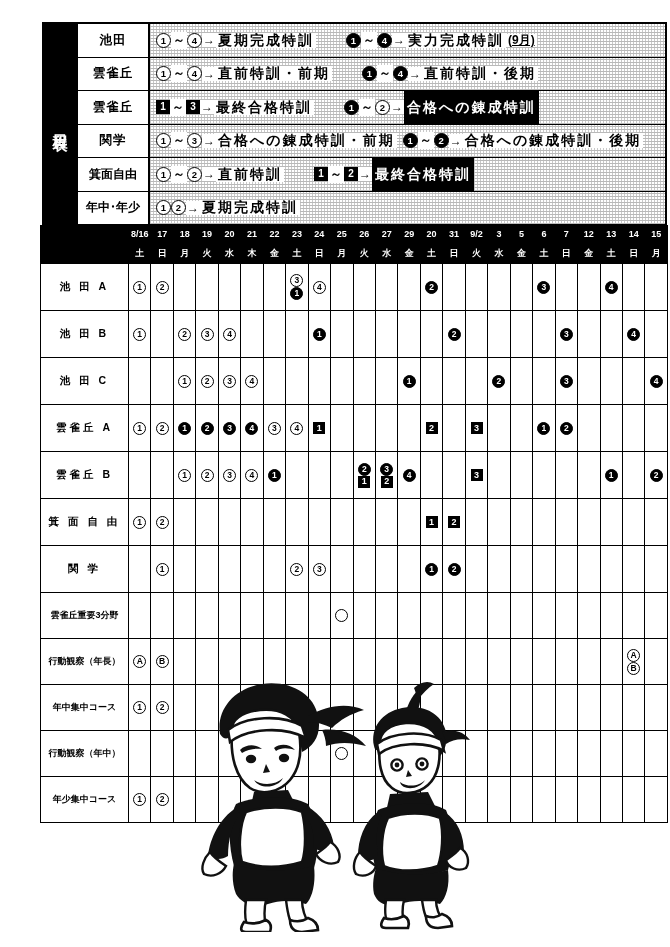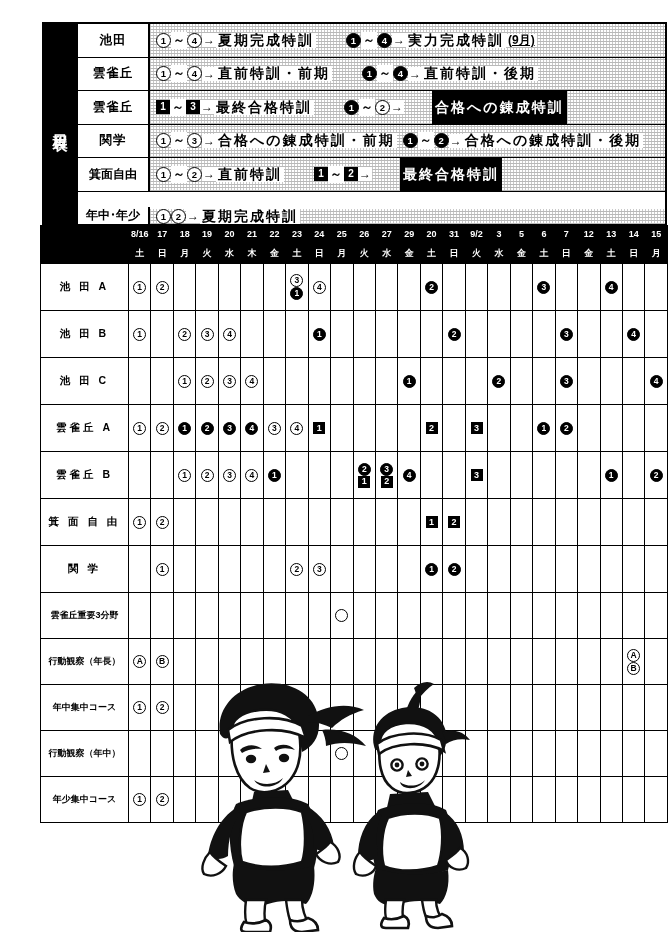--- a/index.html
+++ b/index.html
@@ -42,21 +42,21 @@
     text-orientation: upright;
     line-height: 1.05;
   }
   #legend-rows { flex: 1; display: flex; flex-direction: column; }
   .legend-row {
     flex: 1;
     display: flex;
     border-bottom: 1.5px solid #000;
     min-height: 0;
   }
-  .legend-row:last-child { border-bottom: none; align-items: flex-end; }
+  .legend-row:last-child { border-bottom: none; }
   .legend-name {
     width: 72px;
     border-right: 2px solid #000;
     display: flex;
     align-items: center;
     justify-content: center;
     font-size: 12.5px;
     font-weight: bold;
     letter-spacing: 1px;
     background: #fff;
@@ -87,21 +87,20 @@
     letter-spacing: 2px;
     background: #fff;
     padding: 0 2px;
     line-height: 1.1;
   }
   .seg-txt.inv {
     background: #000;
     color: #fff;
     padding: 15px 3px;
     letter-spacing: 2px;
-    margin-left: 28px;
   }
   .seg-txt.tiny { font-size: 12px; letter-spacing: 0; font-weight: bold; text-decoration: underline; }
   .arrow { font-size: 12px; font-weight: bold; background: #fff; padding: 0 1px; }
   .tilde { font-size: 12px; font-weight: bold; background: #fff; padding: 0 2px; }
 
   
   .cnum {
     display: inline-flex;
     align-items: center;
     justify-content: center;

